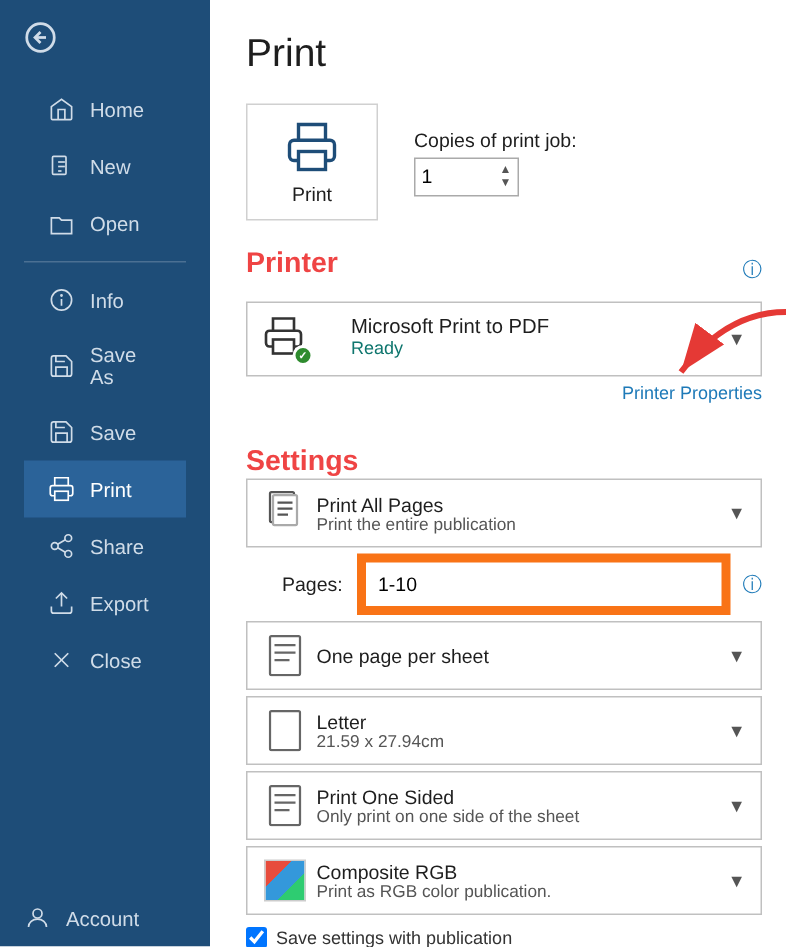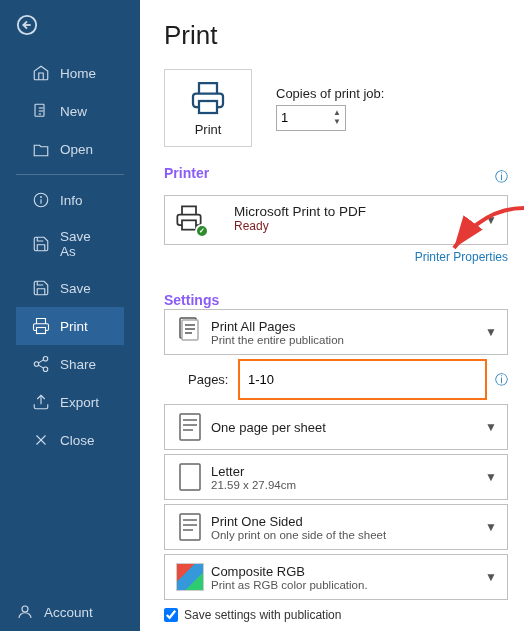--- a/index.html
+++ b/index.html
@@ -150,23 +150,23 @@
 
     .copies-spinner span {
       font-size: 8px;
       line-height: 1;
       color: #555;
       cursor: pointer;
     }
 
     
     .section-header {
-      font-size: 14px;
+      font-size: 19px;
       font-weight: 600;
-      color: #8b5cf6;
+      color: #ef4444;
       margin-bottom: 8px;
     }
 
     .info-icon {
       float: right;
       color: #1e7ab8;
       font-size: 13px;
       cursor: pointer;
     }
 
@@ -229,21 +229,21 @@
       flex-direction: column;
     }
 
     .printer-name {
       font-size: 13.5px;
       color: #1e1e1e;
     }
 
     .printer-ready {
       font-size: 12px;
-      color: #7f1d1d;
+      color: #0f766e;
     }
 
     .dropdown-arrow {
       color: #555;
       font-size: 12px;
     }
 
     .printer-props-link {
       text-align: right;
       margin-top: 2px;
@@ -314,21 +314,21 @@
 
     .pages-label {
       font-size: 13px;
       color: #1e1e1e;
       min-width: 42px;
       margin-left: 24px;
     }
 
     .pages-input-wrap {
       flex: 1;
-      border: 2px solid #f97316;
+      border: 6px solid #f97316;
       height: 41px;
       display: flex;
       align-items: center;
       padding: 0 8px;
     }
 
     .pages-input {
       border: none;
       outline: none;
       font-size: 13px;

